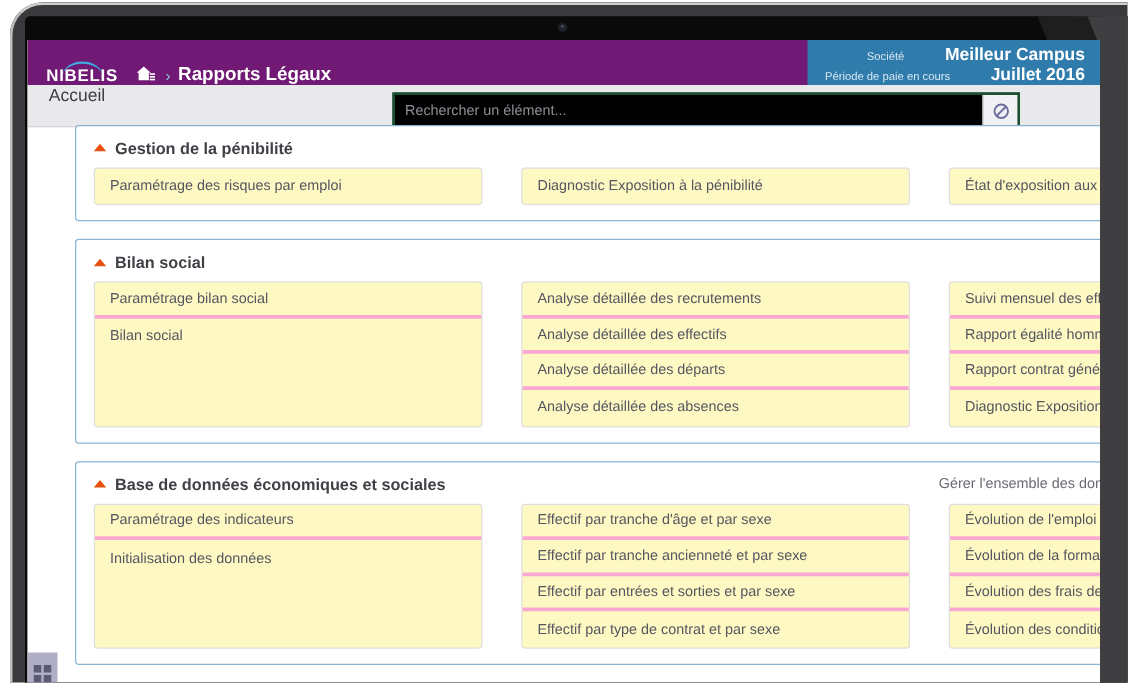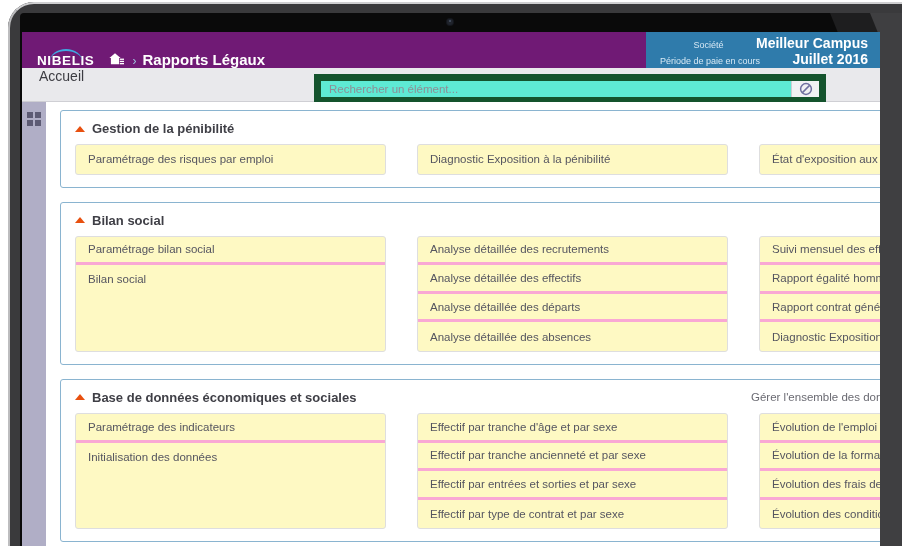--- a/index.html
+++ b/index.html
@@ -173,22 +173,22 @@
   .subbar-title {
     margin-left: 17px;
     font-size: 14px;
     color: #3c3c42;
   }
   .search-wrap {
     position: absolute;
     left: 292px; top: 6px;
     display: flex;
     height: 30px;
-    border: 7px solid #14532d;
-    background: #5eead4;
+    border: 2px solid #14532d;
+    background: #000000;
   }
   .search-input {
     width: 470px;
     border: none;
     outline: none;
     padding: 0 8px;
     font-size: 11.5px;
     color: #6e6e76;
     font-family: "Liberation Sans", sans-serif;
     background: transparent;
@@ -203,20 +203,21 @@
     justify-content: center;
     cursor: pointer;
   }
 
   
   .body-area {
     position: relative;
     height: 444px;
     display: flex;
     background: #ffffff;
+    align-items: flex-end;
   }
   .leftrail {
     width: 24px;
     background: #b0aec6;
     padding-top: 10px;
     display: flex;
     justify-content: center;
   }
   .grid-icon {
     width: 14px; height: 14px;

